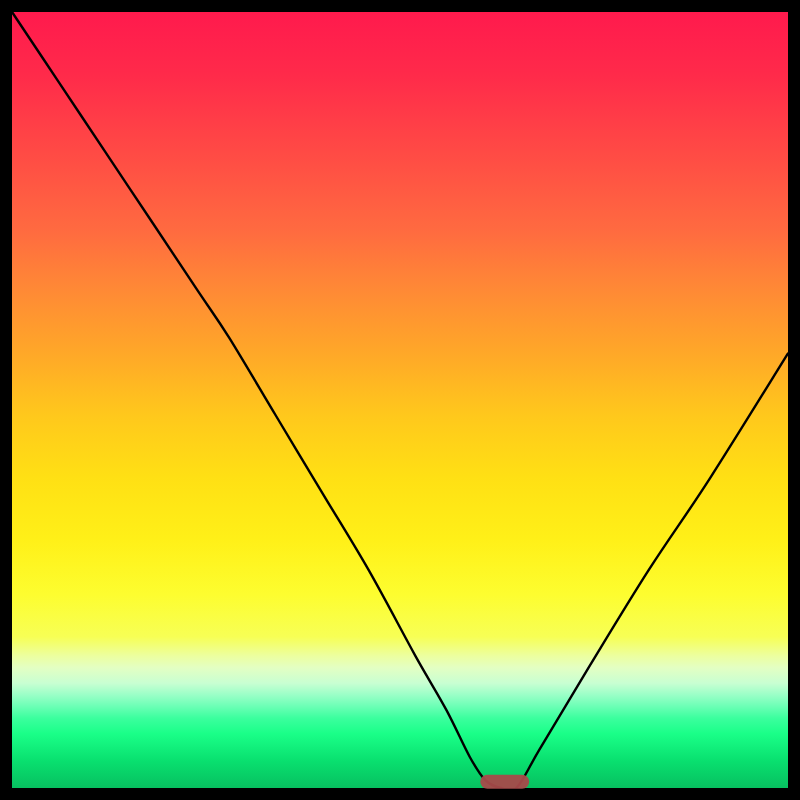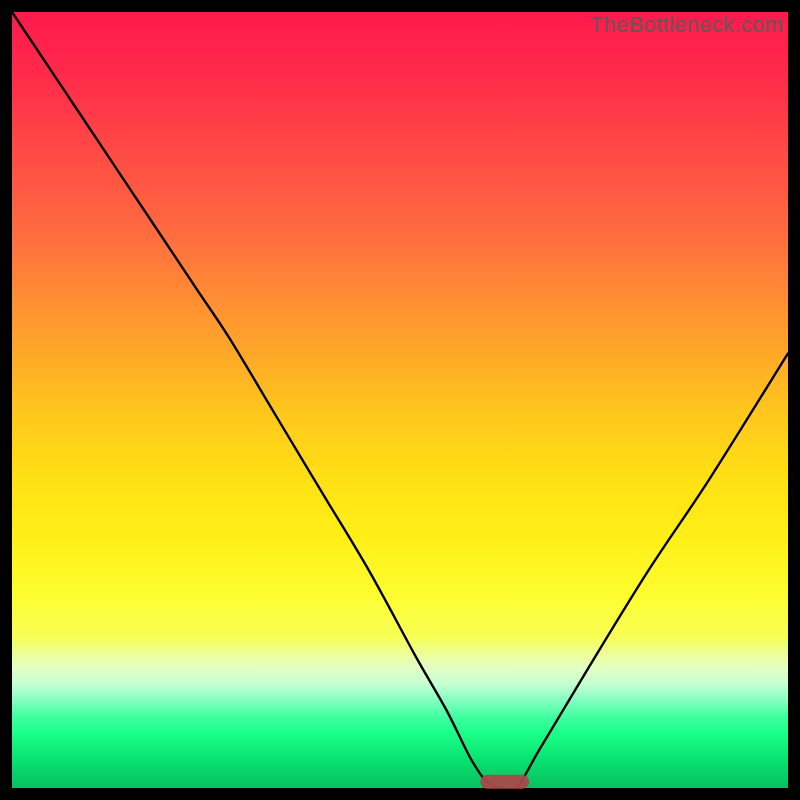--- a/index.html
+++ b/index.html
@@ -77,20 +77,19 @@
     stroke-width: 14;
     stroke-linecap: round;
     opacity: 0.95;
   }
 </style>
 </head>
 <body>
 
 <div class="chart-container">
   <div class="plot-area">
-    <div class="watermark">TheBottleneck.com</div>
 
     <svg class="curve" viewBox="0 0 776 776" preserveAspectRatio="none">
       <path d="M 0.0 0.0 C 8.4 12.6, 29.8 44.7, 46.6 69.8 C 63.3 95.0, 76.4 114.5, 93.1 139.7 C 109.9 164.8, 122.9 184.4, 139.7 209.5 C 156.4 234.7, 172.3 258.4, 186.2 279.4 C 200.2 300.3, 203.3 303.6, 217.3 325.9 C 231.2 348.3, 247.1 375.6, 263.8 403.5 C 280.6 431.5, 293.6 453.2, 310.4 481.1 C 327.2 509.1, 340.2 529.4, 357.0 558.7 C 373.7 588.1, 389.6 618.9, 403.5 644.1 C 417.5 669.2, 424.8 680.2, 434.6 698.4 C 444.3 716.6, 450.9 732.4, 457.8 745.0 C 464.8 757.5, 467.8 762.7, 473.4 768.2 C 478.9 773.8, 483.3 774.6, 488.9 776.0 C 494.5 777.4, 497.4 783.0, 504.4 776.0 C 511.4 769.0, 515.1 758.2, 527.7 737.2 C 540.3 716.2, 554.7 691.7, 574.2 659.6 C 593.8 627.5, 614.0 593.6, 636.3 558.7 C 658.7 523.8, 673.3 504.7, 698.4 465.6 C 723.5 426.5, 762.0 363.8, 776.0 341.4"></path>
       <line class="marker" x1="475.3" y1="769.8" x2="510.2" y2="769.8"></line>
     </svg>
   </div>
 </div>
 
 </body></html>

